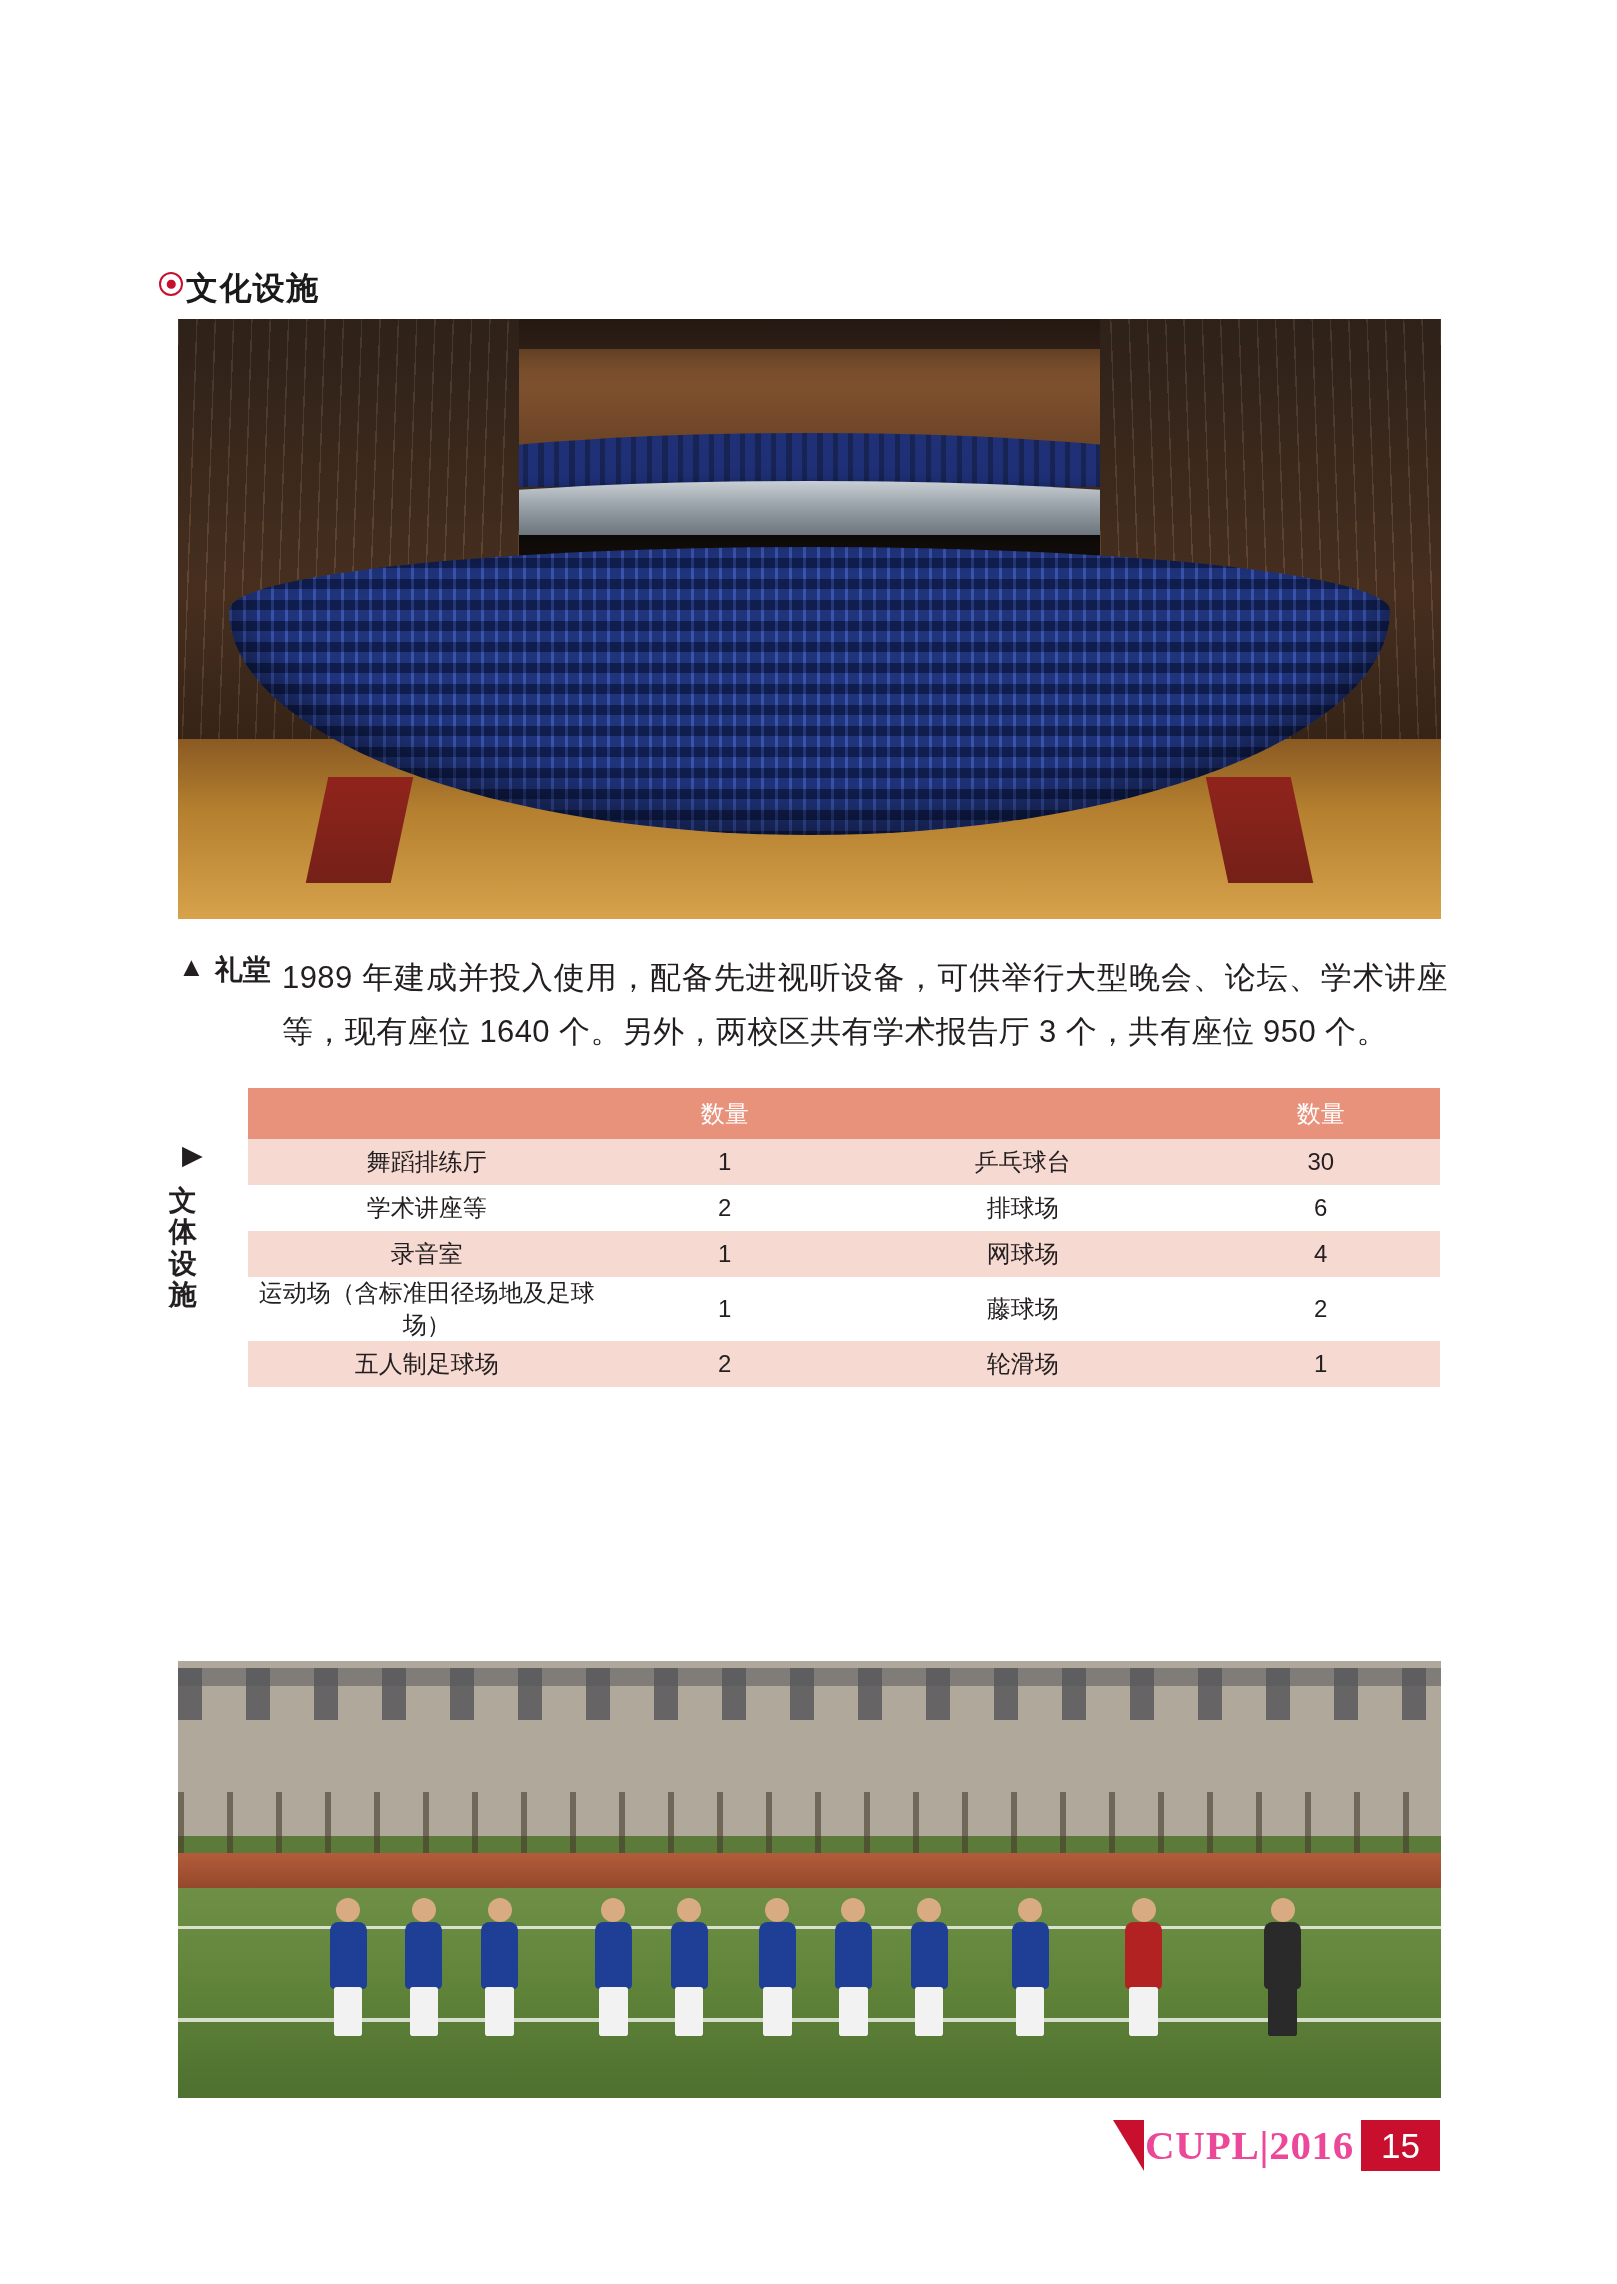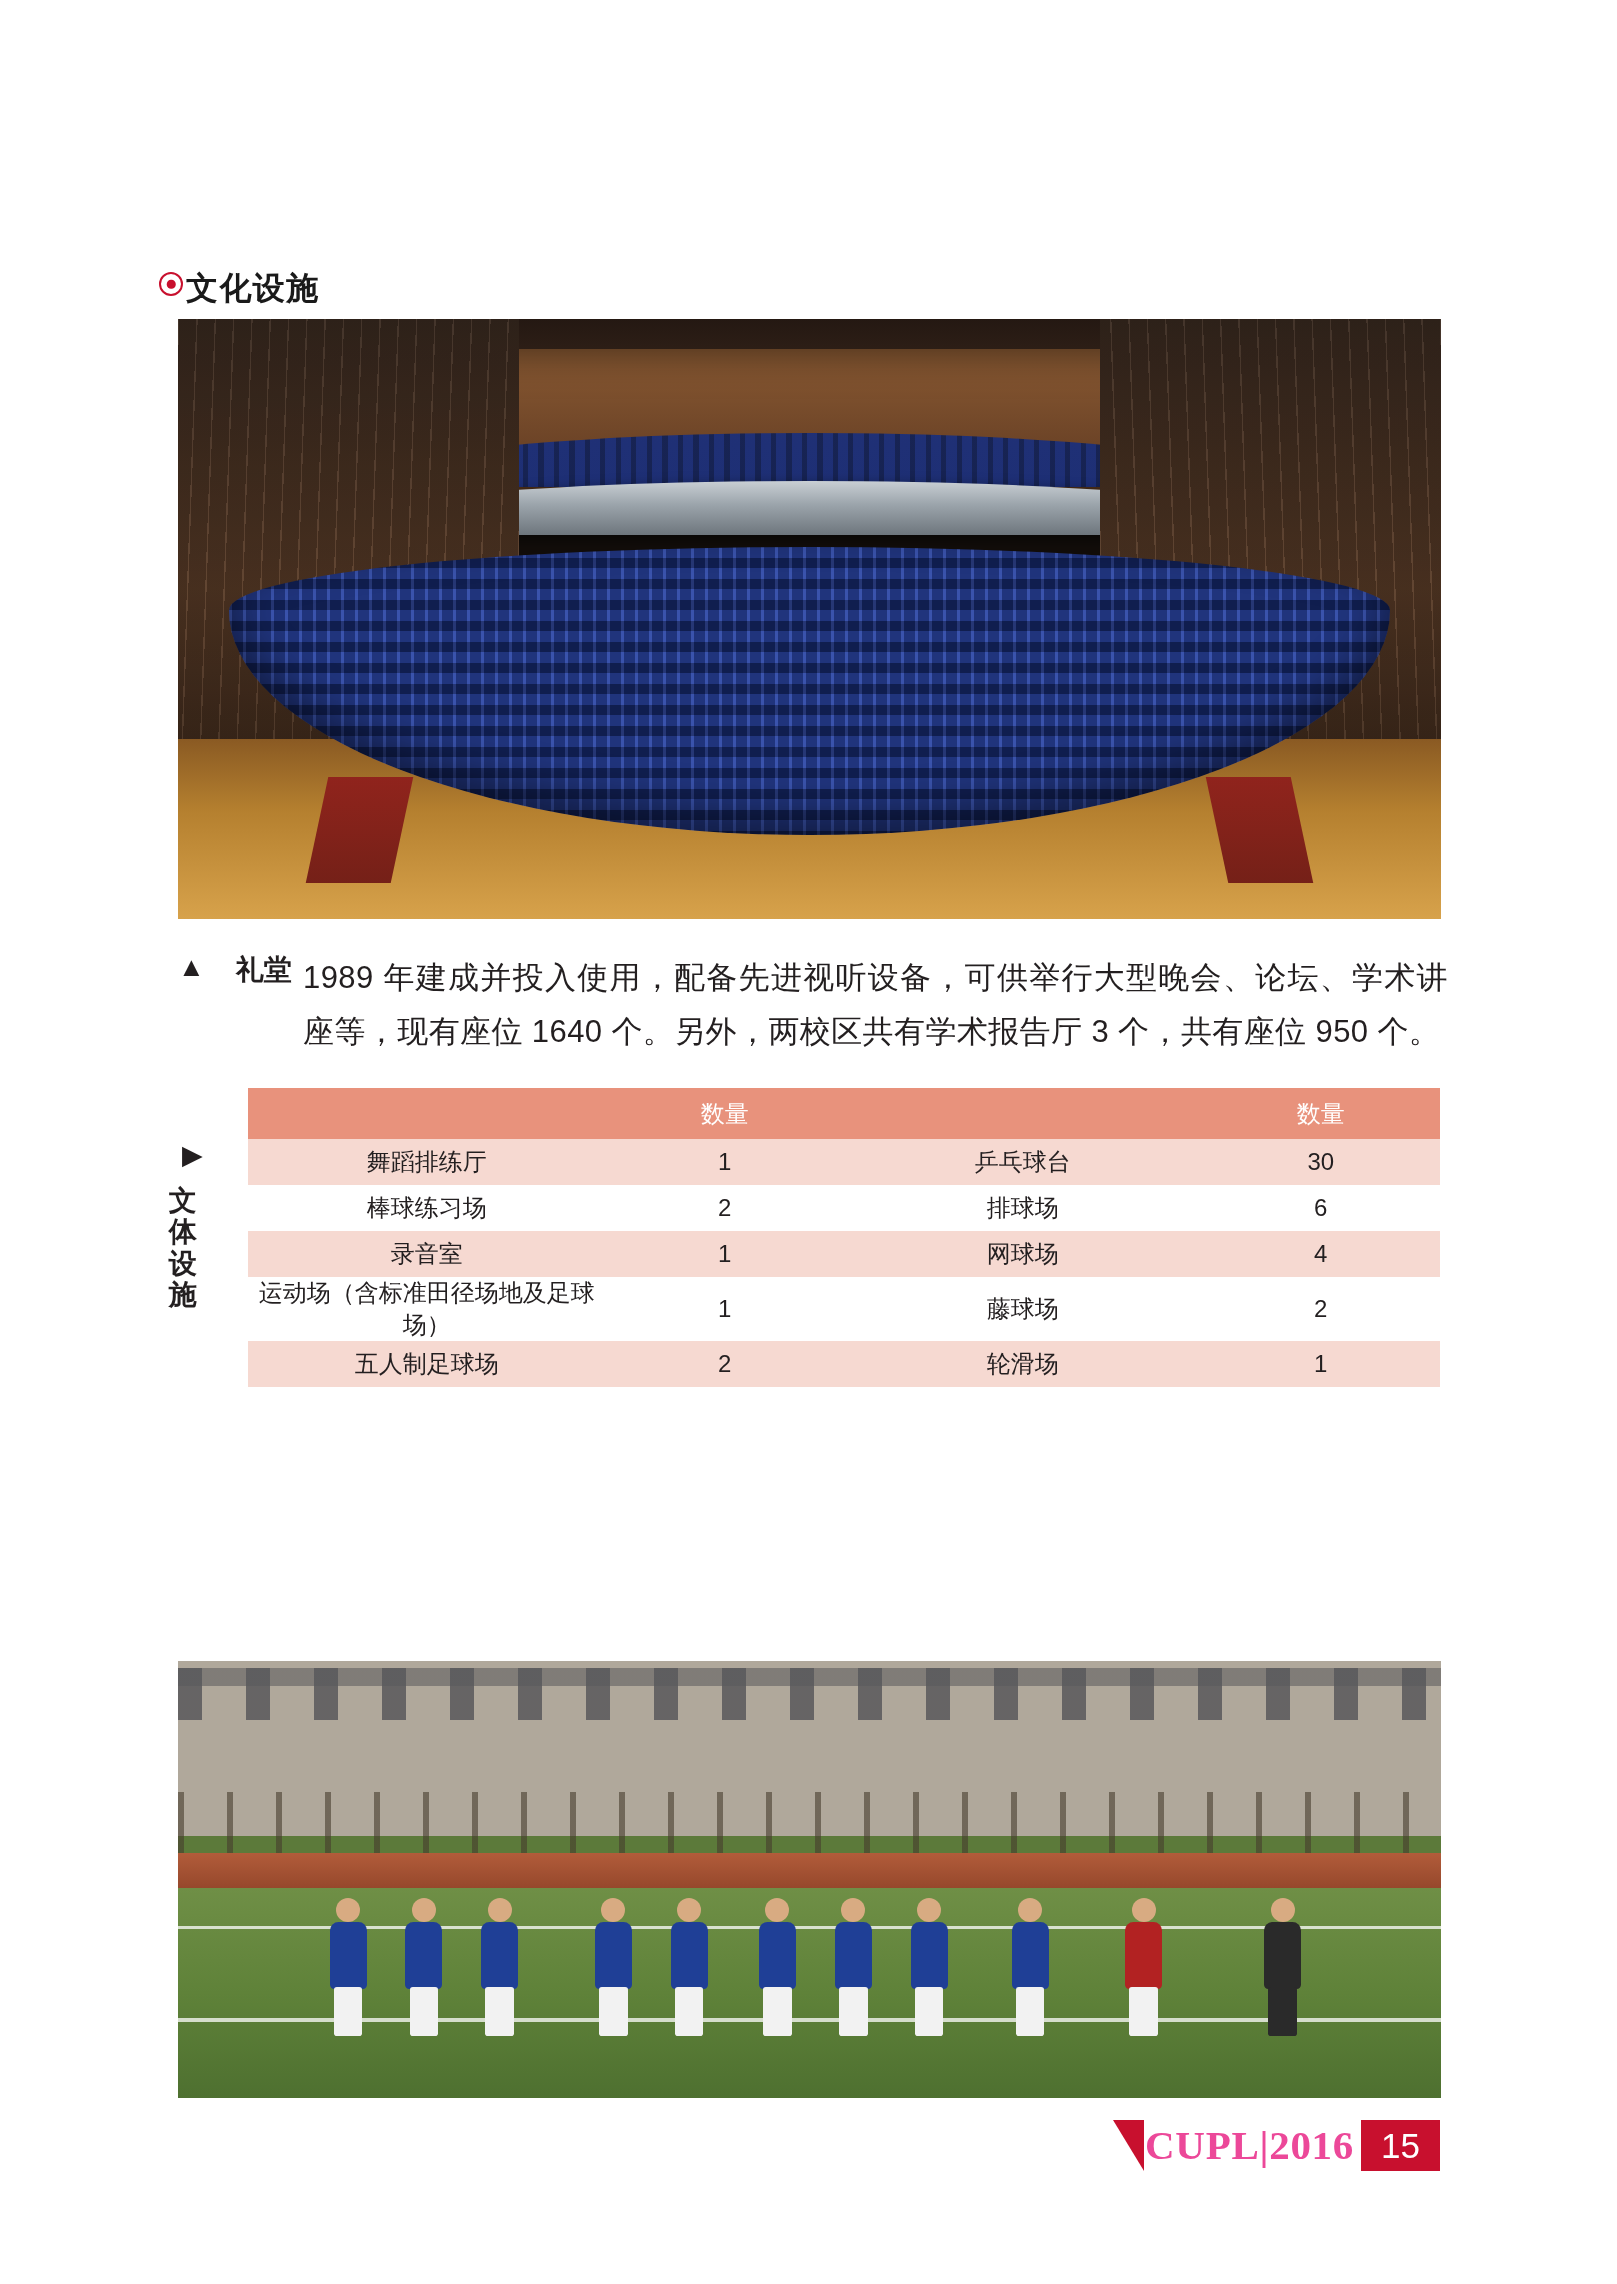--- a/index.html
+++ b/index.html
@@ -164,21 +164,20 @@
     line-height: 1.2;
     color: #231f20;
     margin-right: 10px;
   }
   .caption-label {
     font-size: 28px;
     font-weight: bold;
     white-space: nowrap;
     margin-right: 11.3px;
     line-height: 1.35;
-    margin-left: 21px;
   }
   .caption-text {
     font-size: 31px;
     line-height: 1.75;
     letter-spacing: 0.4px;
     text-align: justify;
   }
 
   
   .table-marker {
@@ -383,21 +382,21 @@
     </tr>
   </thead>
   <tbody>
     <tr>
       <td>舞蹈排练厅</td>
       <td>1</td>
       <td>乒乓球台</td>
       <td>30</td>
     </tr>
     <tr>
-      <td>棒球练习场</td>
+      <td>学术讲座等</td>
       <td>2</td>
       <td>排球场</td>
       <td>6</td>
     </tr>
     <tr>
       <td>录音室</td>
       <td>1</td>
       <td>网球场</td>
       <td>4</td>
     </tr>

